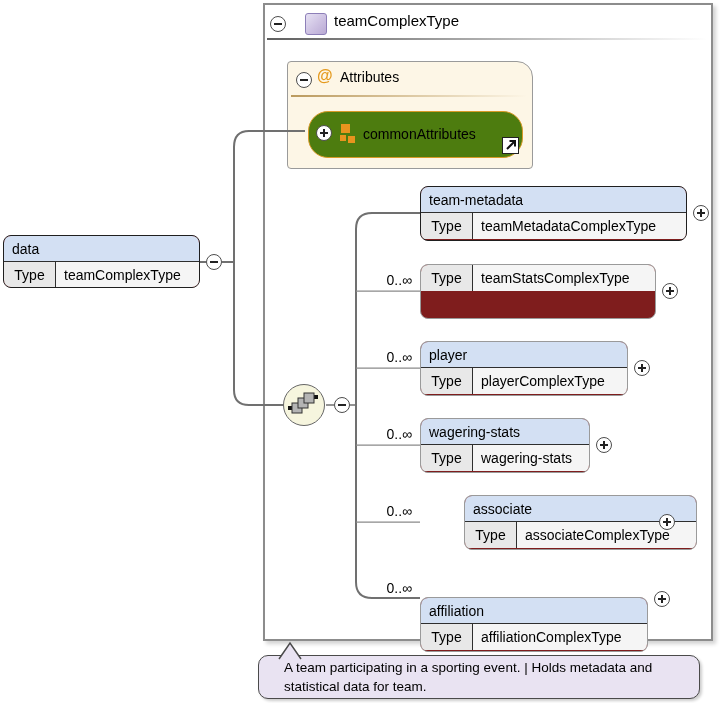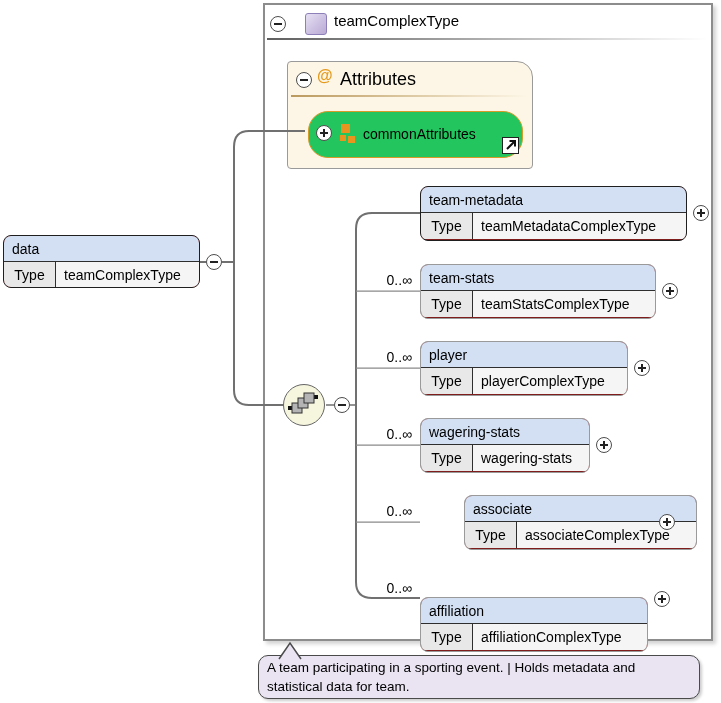--- a/index.html
+++ b/index.html
@@ -19,24 +19,24 @@
 
   
   .circ { width:16px; height:16px; border:1px solid #4d4d4d; border-radius:50%; background:#fff; }
   .circ .h { position:absolute; left:3px; right:3px; top:6px; height:1.5px; background:#222; }
   .circ .v { position:absolute; top:3px; bottom:3px; left:6px; width:1.5px; background:#222; }
 
   
   .attr-box { left:22px; top:56px; width:246px; height:108px; background:#fdf6e6;
     border:1.5px solid #9a9a9a; border-radius:4px; border-top-right-radius:16px; }
   .attr-at { left:29px; top:5px; font-size:16px; font-weight:bold; color:#e59a1e; }
-  .attr-title { left:52px; top:7px; font-size:18px; }
+  .attr-title { left:52px; top:7px; font-size:14px; }
   .attr-divider { left:3px; top:33px; width:236px; height:2px;
     background:linear-gradient(to right,#bb9a5e,rgba(253,246,230,0)); }
-  .attrgrp-box { left:20px; top:49px; width:215px; height:47px; background:#22c55e;
+  .attrgrp-box { left:20px; top:49px; width:215px; height:47px; background:#4d7c0f;
     border:1.5px solid #d89a28; border-radius:20px; }
   .attrgrp-label { left:54px; top:0; height:44px; display:flex; align-items:center; font-size:14px; }
   .link-box { right:3px; bottom:3px; width:17px; height:17px; background:#fff; border:1.5px solid #222; }
 
   
   .ebox { border-radius:8px; overflow:hidden; background:#7f1d1d; }
   .req { border:1.5px solid #1f1f1f; }
   .opt { border:1px solid #9a9a9a; }
   .ehead { height:26px; background:#d3e0f3; border-bottom:1px solid #2e2e2e;
     display:flex; align-items:center; padding:0 8px; font-size:14px; white-space:nowrap; }
@@ -45,21 +45,21 @@
     display:flex; align-items:center; justify-content:center; }
   .vcell { flex:1; background:#f5f5f5; display:flex; align-items:center; padding:0 8px; white-space:nowrap; }
 
   .occ { width:42px; font-size:14px; text-align:right; white-space:nowrap; }
 
   .seq-circle { left:283px; top:384px; width:42px; height:42px; border-radius:50%;
     background:#f6f5de; border:1.5px solid #666; }
 
   
   .annotation { left:258px; top:655px; width:442px; height:44px; background:#e9e3f2;
-    border:1.5px solid #4a4a4a; border-radius:10px; padding:2px 8px; font-size:13.5px;
+    border:1.5px solid #4a4a4a; border-radius:10px; padding:2px 25px; font-size:13.5px;
     line-height:19px; box-shadow:2px 2px 3px rgba(0,0,0,.2); }
 </style>
 </head>
 <body>
 
 <div id="stage">
 
   <div class="abs type-container">
     <div class="abs circ" style="left:5px; top:11px;">
         <span class="h"></span>
@@ -136,21 +136,20 @@
       <div class="vcell">teamMetadataComplexType</div>
       </div>
   </div>
   <div class="abs circ" style="left:693px; top:205px;">
       <span class="h"></span>
       <span class="v"></span>
     </div>
 
   <div class="abs occ" style="left:370px; top:272px;">0..∞</div>
   <div class="abs ebox opt" style="left:420px; top:264px; width:236px; height:55px;">
-    <div class="ehead">team-stats</div>
     <div class="erow">
         <div class="tcell">Type</div>
       <div class="vcell">teamStatsComplexType</div>
       </div>
   </div>
   <div class="abs circ" style="left:662px; top:283px;">
       <span class="h"></span>
       <span class="v"></span>
     </div>
 

